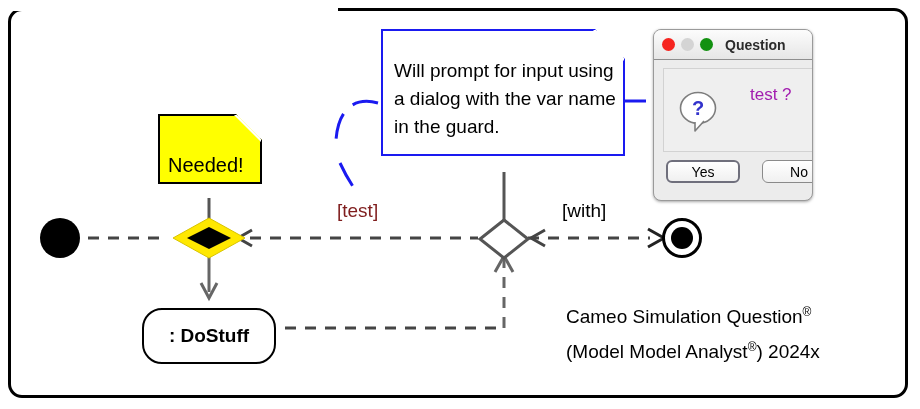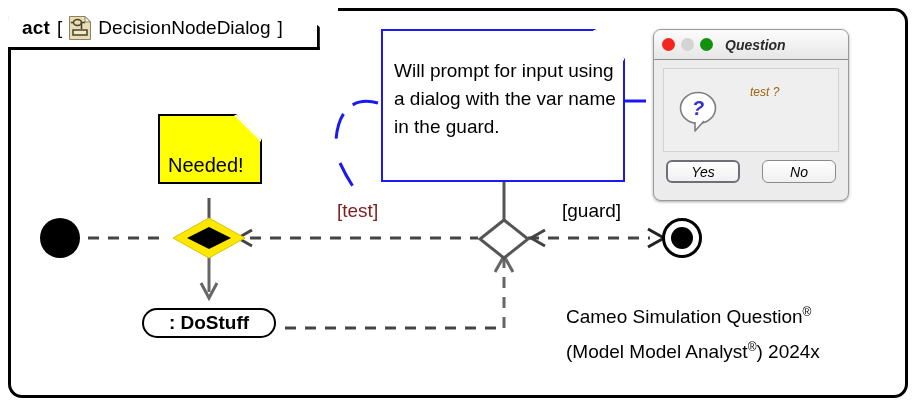--- a/index.html
+++ b/index.html
@@ -95,21 +95,21 @@
   .final-inner {
     position: absolute;
     left: 9px; top: 9px;
     width: 22px; height: 22px;
     border-radius: 50%;
     background: #000000;
   }
 
   .action-node {
     width: 134px;
-    height: 30px;
+    height: 56px;
     border: 2.5px solid #000000;
     border-radius: 20px;
     box-sizing: border-box;
     background: #ffffff;
     display: flex;
     align-items: center;
     justify-content: center;
     font-size: 19px;
     font-weight: bold;
     color: #000000;
@@ -150,21 +150,21 @@
     left: 8px;
     bottom: 5px;
     font-size: 20px;
     color: #000000;
   }
 
   
   .comment {
     position: absolute;
     width: 244px;
-    height: 153px;
+    height: 127px;
     background: #ffffff;
     border: 2.5px solid #1a1af0;
     box-sizing: border-box;
     clip-path: polygon(0 0, calc(100% - 30px) 0, 100% 30px, 100% 100%, 0 100%);
     padding-left: 20px;
   }
   .comment-fold {
     position: absolute;
     right: -1px;
     top: -1px;
@@ -208,29 +208,28 @@
     font-size: 19px;
     line-height: 30px;
     color: #000000;
     white-space: nowrap;
   }
   .credit sup { font-size: 12px; }
 
   
   .dialog {
     position: absolute;
-    width: 196px;
+    width: 160px;
     height: 172px;
     background: #ececec;
     border: 1px solid #9a9a9a;
     border-radius: 8px;
     box-sizing: border-box;
     box-shadow: 0 1px 3px rgba(0,0,0,.35);
     overflow: hidden;
-    font-style: italic;
   }
   .dialog-titlebar {
     height: 30px;
     background: linear-gradient(#fcfcfc, #e6e6e6);
     border-bottom: 1px solid #8e8e8e;
     display: flex;
     align-items: center;
     padding-left: 8px;
     box-sizing: border-box;
     position: relative;
@@ -264,22 +263,22 @@
     position: absolute;
     left: 14px;
     top: 20px;
     width: 40px;
     height: 44px;
   }
   .dialog-message {
     position: absolute;
     left: 86px;
     top: 16px;
-    font-size: 12px;
-    color: #a16207;
+    font-size: 17px;
+    color: #a21caf;
     white-space: nowrap;
   }
   .dlg-btn {
     position: absolute;
     top: 130px;
     width: 74px;
     height: 23px;
     background: linear-gradient(#ffffff, #f0f0f0);
     border: 1px solid #8a8a8a;
     border-radius: 6px;
@@ -302,37 +301,20 @@
   }
 </style>
 </head>
 <body>
 
 <div id="root">
 
   <div class="frame"></div>
 
   <div class="frame-header-top-mask"></div>
-  <div class="frame-header">
-    <span class="frame-kind">act</span>
-    <span class="frame-bracket">[</span>
-    <span class="act-icon">
-      <svg width="22" height="24" viewBox="0 0 22 24">
-        <polygon points="0.5,0.5 16,0.5 21.5,6 21.5,23.5 0.5,23.5" fill="#e8ddb5" stroke="#8b8160" stroke-width="1"></polygon>
-        <polygon points="16,0.5 21.5,6 16,6" fill="#f7f3e2" stroke="#8b8160" stroke-width="1"></polygon>
-        <ellipse cx="8.5" cy="6.5" rx="4" ry="3" fill="none" stroke="#4a4326" stroke-width="1.6"></ellipse>
-        <line x1="12.5" y1="6.5" x2="16" y2="6.5" stroke="#4a4326" stroke-width="1.6"></line>
-        <line x1="12.5" y1="6.5" x2="12.5" y2="13" stroke="#4a4326" stroke-width="1.6"></line>
-        <line x1="4.5" y1="6.5" x2="1.8" y2="6.5" stroke="#4a4326" stroke-width="1.6"></line>
-        <rect x="4" y="14" width="14" height="5" fill="#efe9c9" stroke="#4a4326" stroke-width="1.5"></rect>
-      </svg>
-    </span>
-    <span class="frame-name">DecisionNodeDialog</span>
-    <span class="frame-bracket">]</span>
-  </div>
 
   <svg class="overlay">
 
     <line x1="88" y1="238" x2="168" y2="238" stroke="#444444" stroke-width="3" stroke-dasharray="11 9"></line>
 
     <line x1="250" y1="238" x2="478" y2="238" stroke="#444444" stroke-width="3" stroke-dasharray="11 9"></line>
 
     <path d="M 252,230 L 238,238 L 252,246" fill="none" stroke="#444444" stroke-width="3"></path>
 
     <path d="M 545,230 L 531,238 L 545,246" fill="none" stroke="#444444" stroke-width="3"></path>
@@ -382,21 +364,21 @@
   </div>
 
   <div class="comment" style="left:381px; top:29px;">
     <div class="comment-fold">
       <div class="comment-fold-line"></div>
     </div>
     <div class="comment-text">Will prompt for input using a dialog with the var name in the guard.</div>
   </div>
 
   <span class="guard guard-test" style="left:337px; top:200px;">[test]</span>
-  <span class="guard guard-else" style="left:562px; top:200px;">[guard]</span>
+  <span class="guard guard-else" style="left:562px; top:200px;">[with]</span>
 
   <div class="credit" style="left:566px; top:297px;">
     <div>
       <span>Cameo Simulation Question</span><sup>®</sup>
     </div>
     <div>
       <span>(Model Model Analyst</span><sup>®</sup><span>) 2024x</span>
     </div>
   </div>
 

